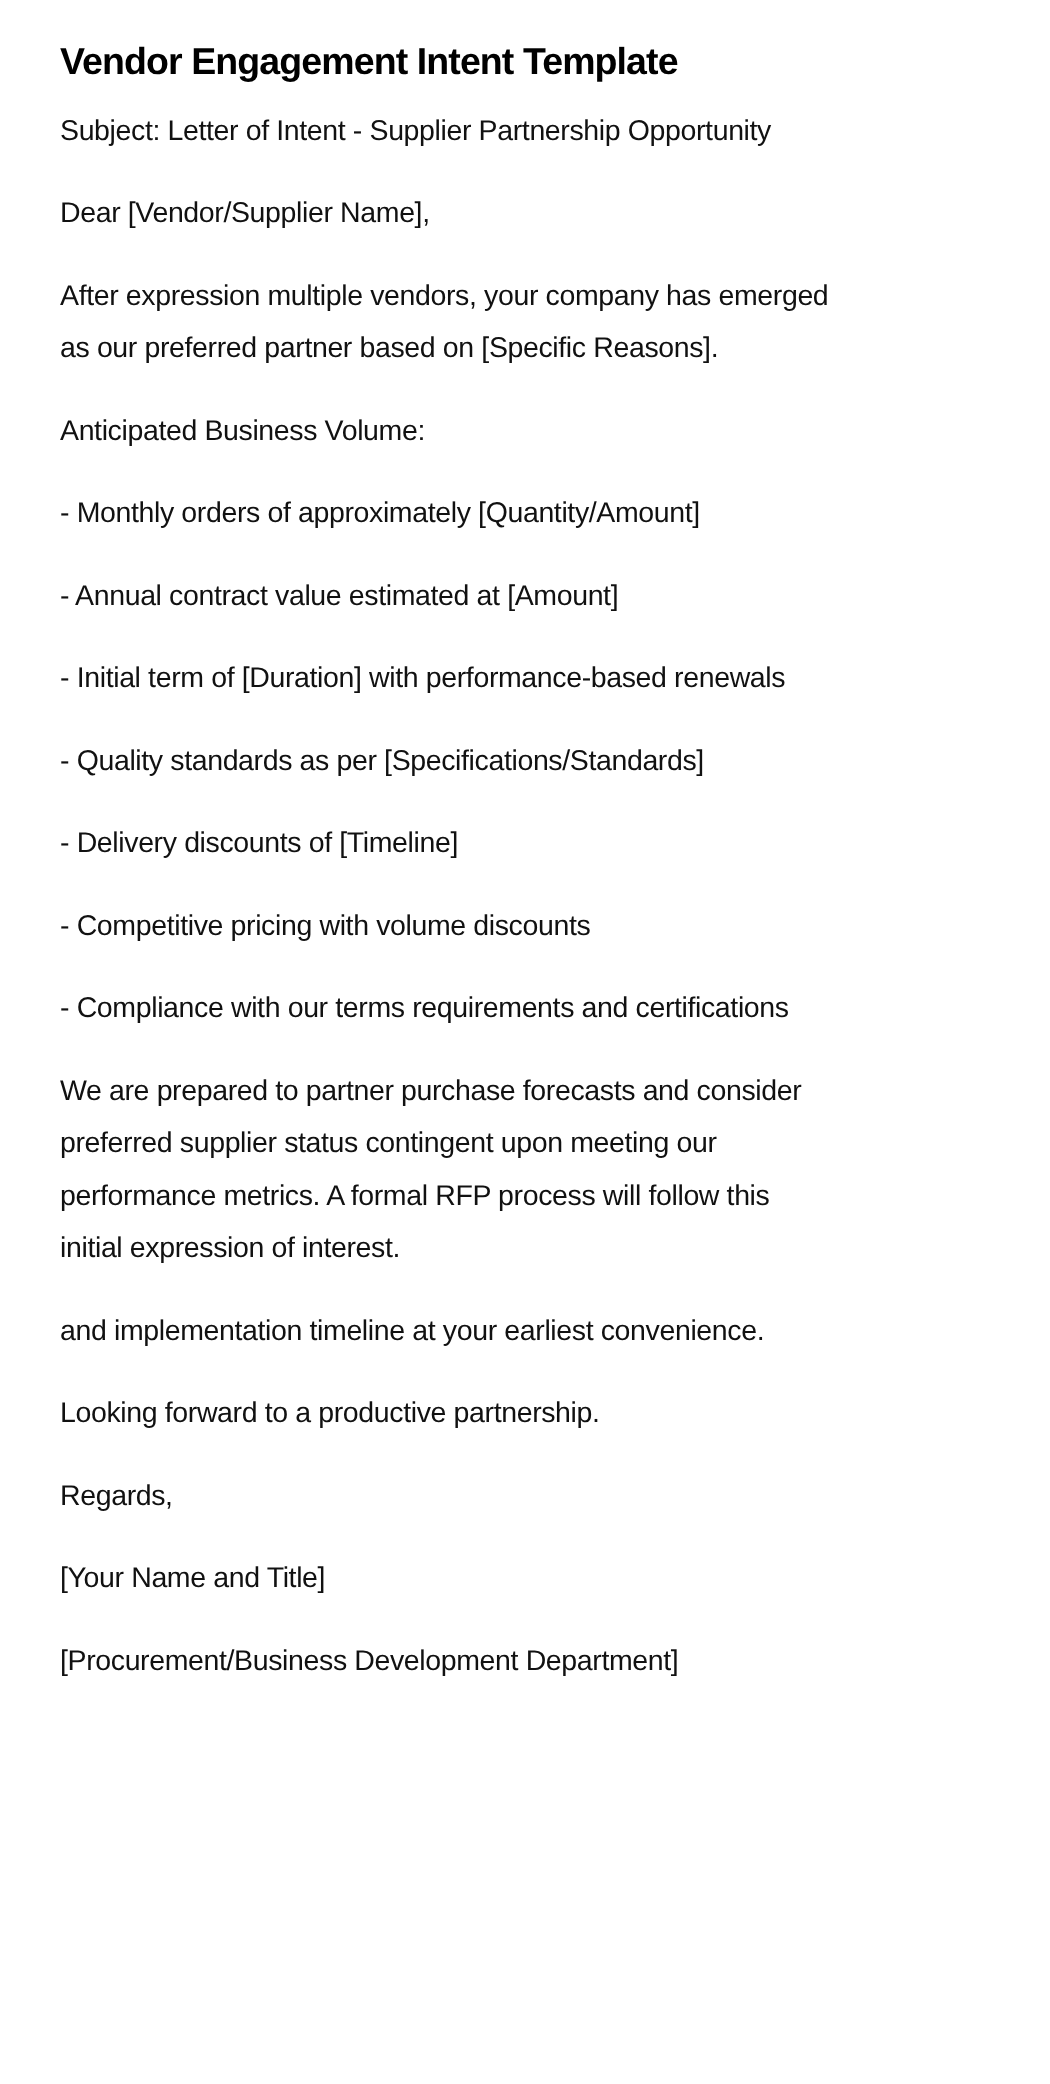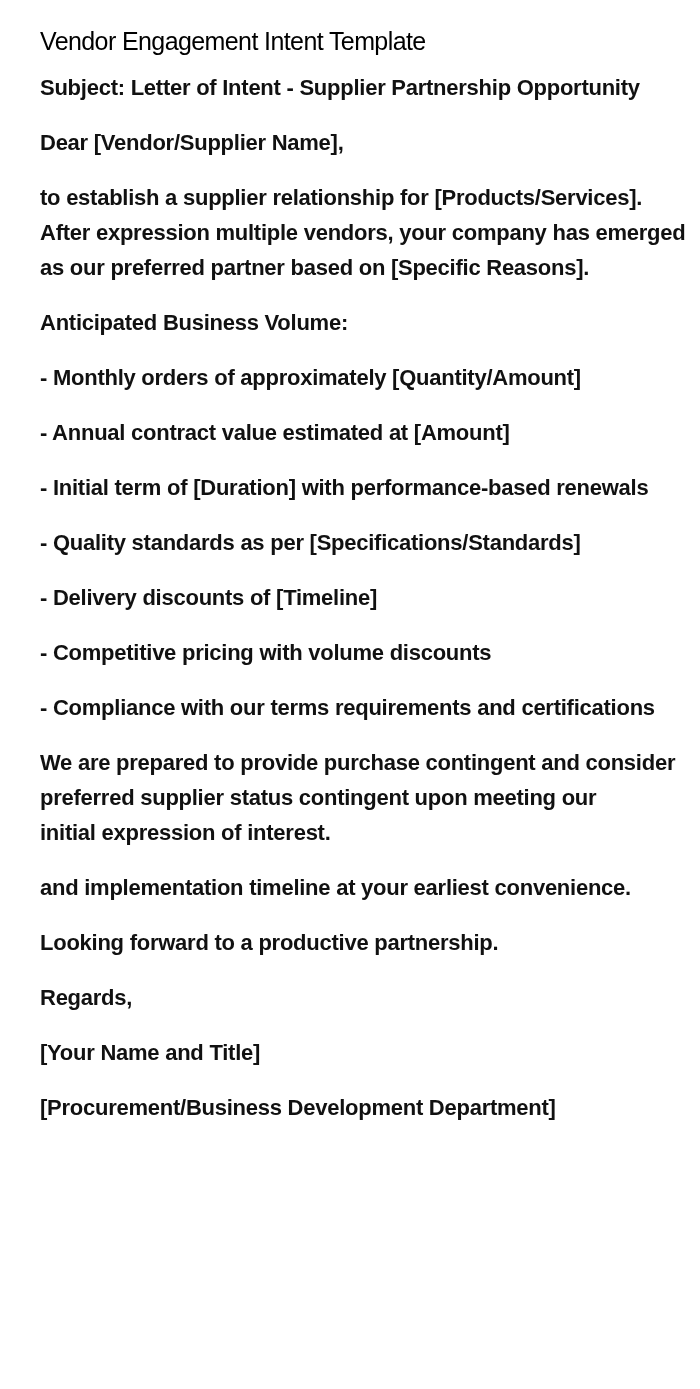--- a/index.html
+++ b/index.html
@@ -9,66 +9,65 @@
       overflow: hidden;
       font-family: "Liberation Sans", sans-serif;
       color: #111111;
     }
     .page {
       position: relative;
       padding: 24px 40px 0 40px;
     }
     .title {
       font-family: "Liberation Sans", sans-serif;
-      font-weight: normal;
+      font-weight: bold;
       font-size: 25px;
       letter-spacing: -0.6px;
       line-height: 34px;
       margin: 0 0 12px 0;
       color: #000000;
     }
     .para {
-      font-size: 22px;
+      font-size: 19px;
       line-height: 35px;
       letter-spacing: -0.25px;
       margin: 0 0 20px 0;
       white-space: normal;
-      font-weight: bold;
     }
     .line { display: block; white-space: nowrap; }
   </style>
 </head>
 <body>
 
 <div class="page">
   <h1 class="title">Vendor Engagement Intent Template</h1>
 
   <p class="para">Subject: Letter of Intent - Supplier Partnership Opportunity</p>
 
   <p class="para">Dear [Vendor/Supplier Name],</p>
 
   <p class="para">
-    <span class="line">to establish a supplier relationship for [Products/Services].</span>
     <span class="line">After expression multiple vendors, your company has emerged</span>
     <span class="line">as our preferred partner based on [Specific Reasons].</span>
   </p>
 
   <p class="para">Anticipated Business Volume:</p>
   <p class="para">- Monthly orders of approximately [Quantity/Amount]</p>
   <p class="para">- Annual contract value estimated at [Amount]</p>
   <p class="para">- Initial term of [Duration] with performance-based renewals</p>
 
   <p class="para">- Quality standards as per [Specifications/Standards]</p>
   <p class="para">- Delivery discounts of [Timeline]</p>
   <p class="para">- Competitive pricing with volume discounts</p>
   <p class="para">- Compliance with our terms requirements and certifications</p>
 
   <p class="para">
-    <span class="line">We are prepared to provide purchase contingent and consider</span>
+    <span class="line">We are prepared to partner purchase forecasts and consider</span>
     <span class="line">preferred supplier status contingent upon meeting our</span>
+    <span class="line">performance metrics. A formal RFP process will follow this</span>
     <span class="line">initial expression of interest.</span>
   </p>
 
   <p class="para">
     <span class="line">and implementation timeline at your earliest convenience.</span>
   </p>
 
   <p class="para">Looking forward to a productive partnership.</p>
   <p class="para">Regards,</p>
   <p class="para">[Your Name and Title]</p>

